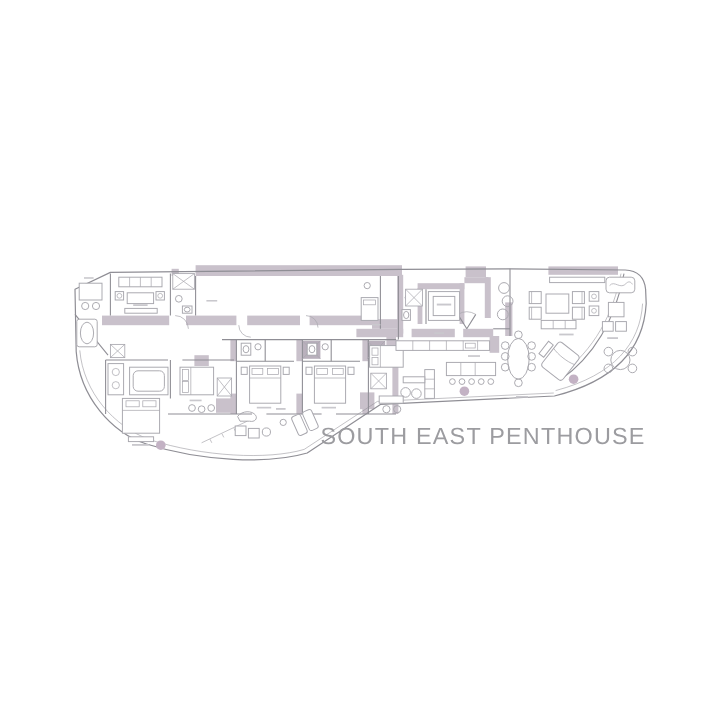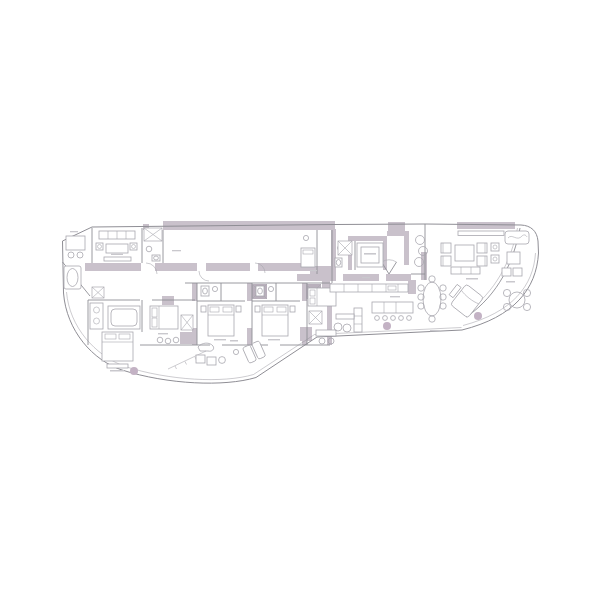--- a/index.html
+++ b/index.html
@@ -348,13 +348,14 @@
       <rect class="mk" x="268" y="339" width="12" height="1.4"></rect>
       <rect class="mk" x="362" y="277" width="8" height="1.3"></rect>
       <rect class="mk" x="390" y="296" width="10" height="1.4"></rect>
       <rect class="mk" x="466" y="278" width="12" height="1.5"></rect>
       <rect class="mk" x="430" y="330" width="10" height="1.4"></rect>
       <rect class="mk" x="172" y="250" width="9" height="1.3"></rect>
       <rect class="mk" x="310" y="270" width="7" height="1.2"></rect>
     </g>
   </svg>
 
+  <div class="title">SOUTH EAST PENTHOUSE</div>
 </div>
 
 </body></html>

